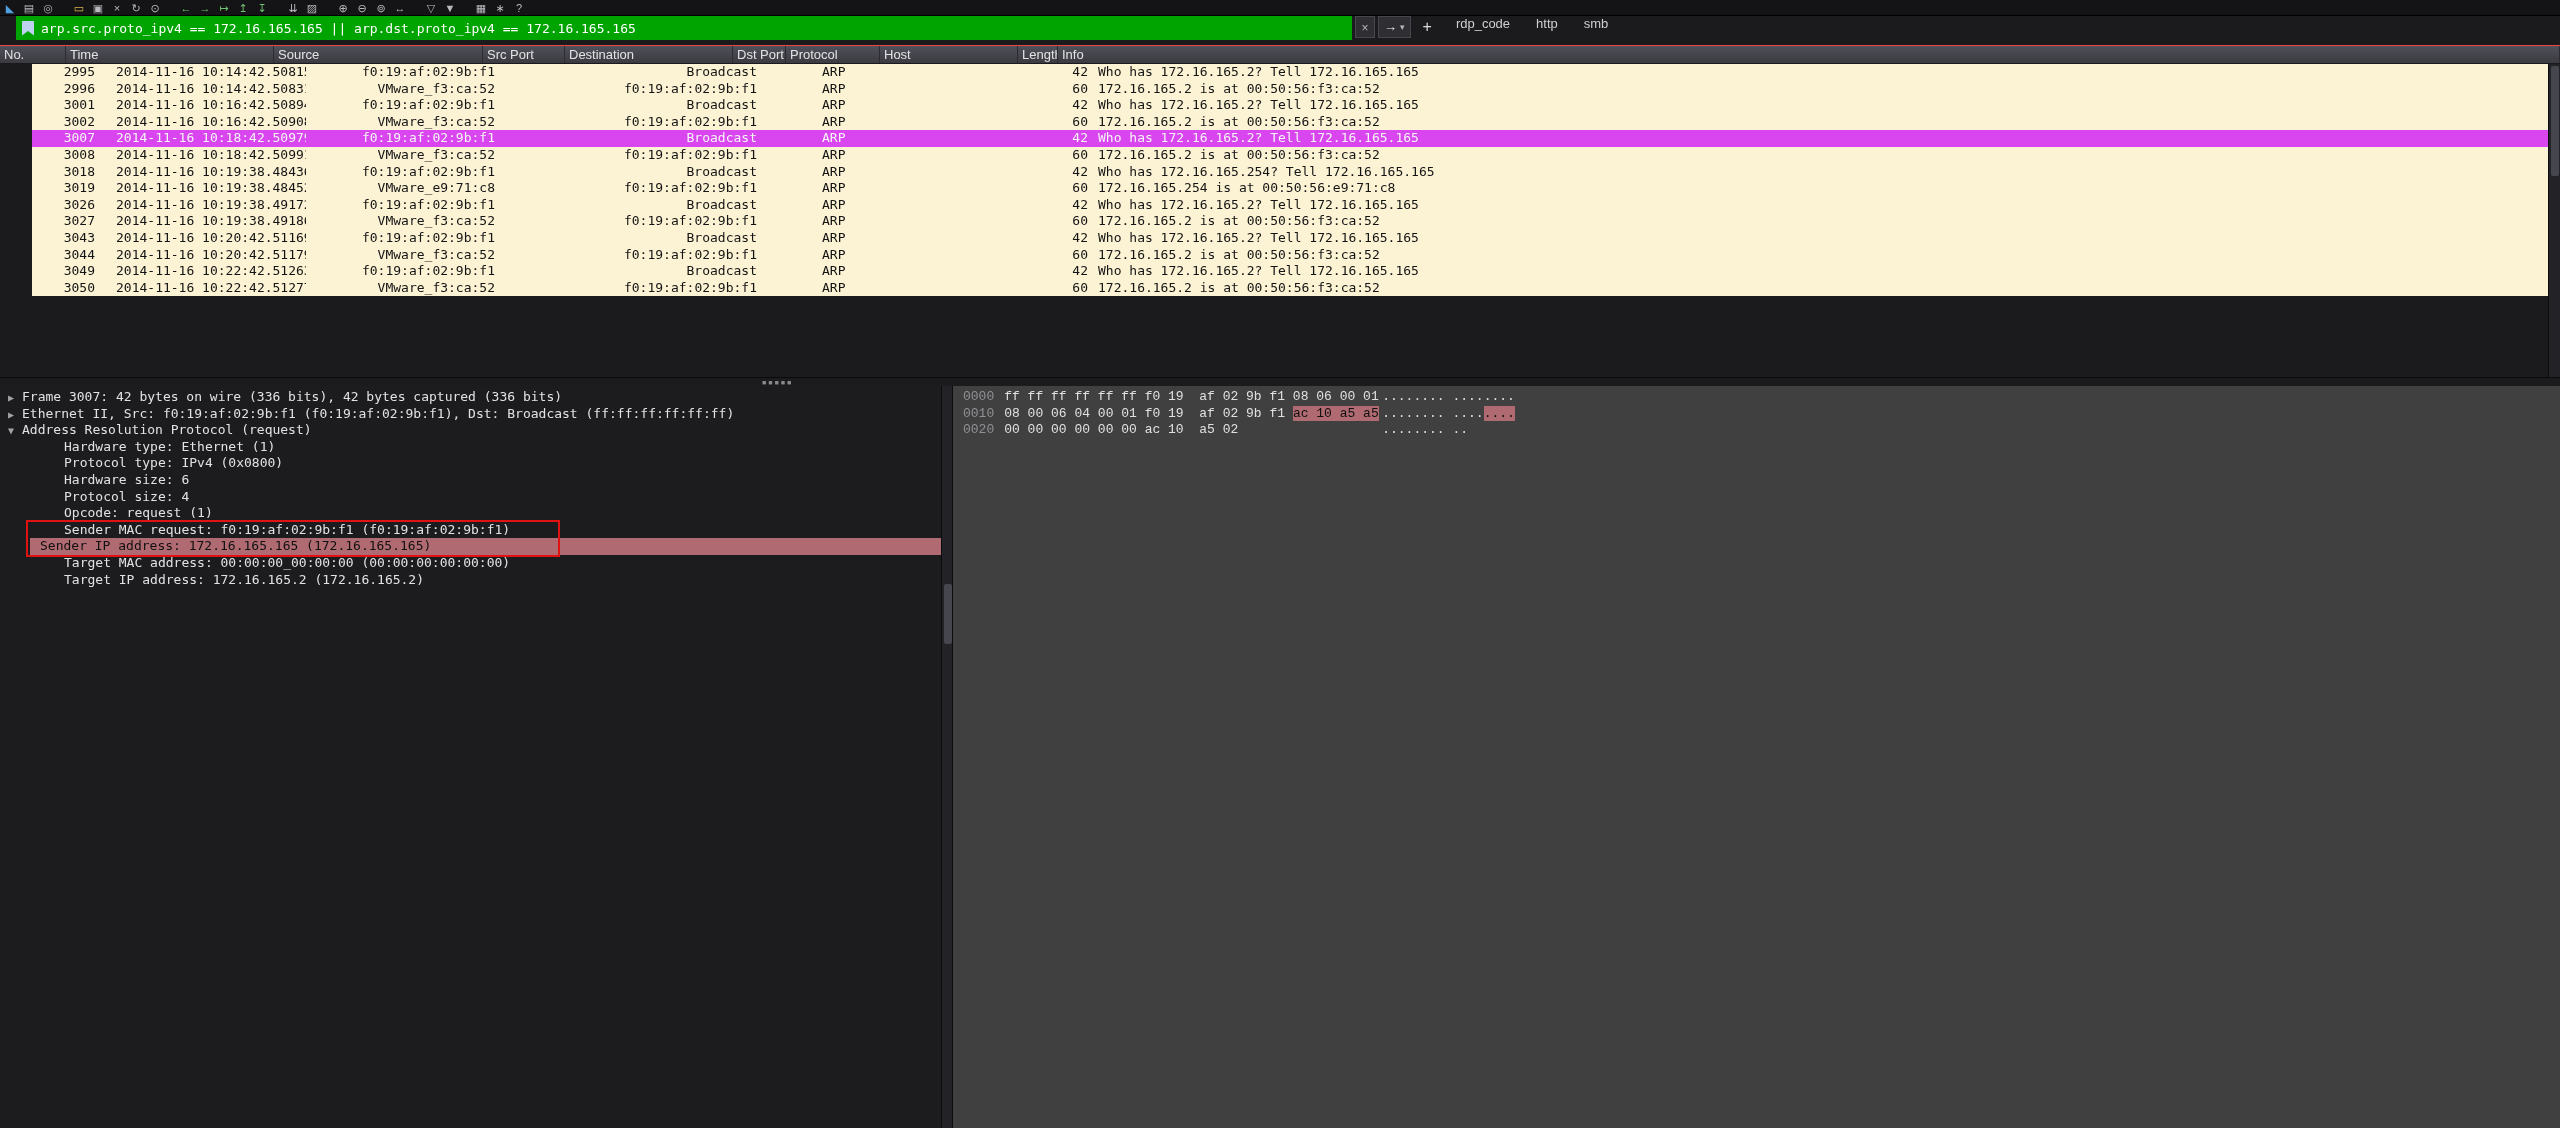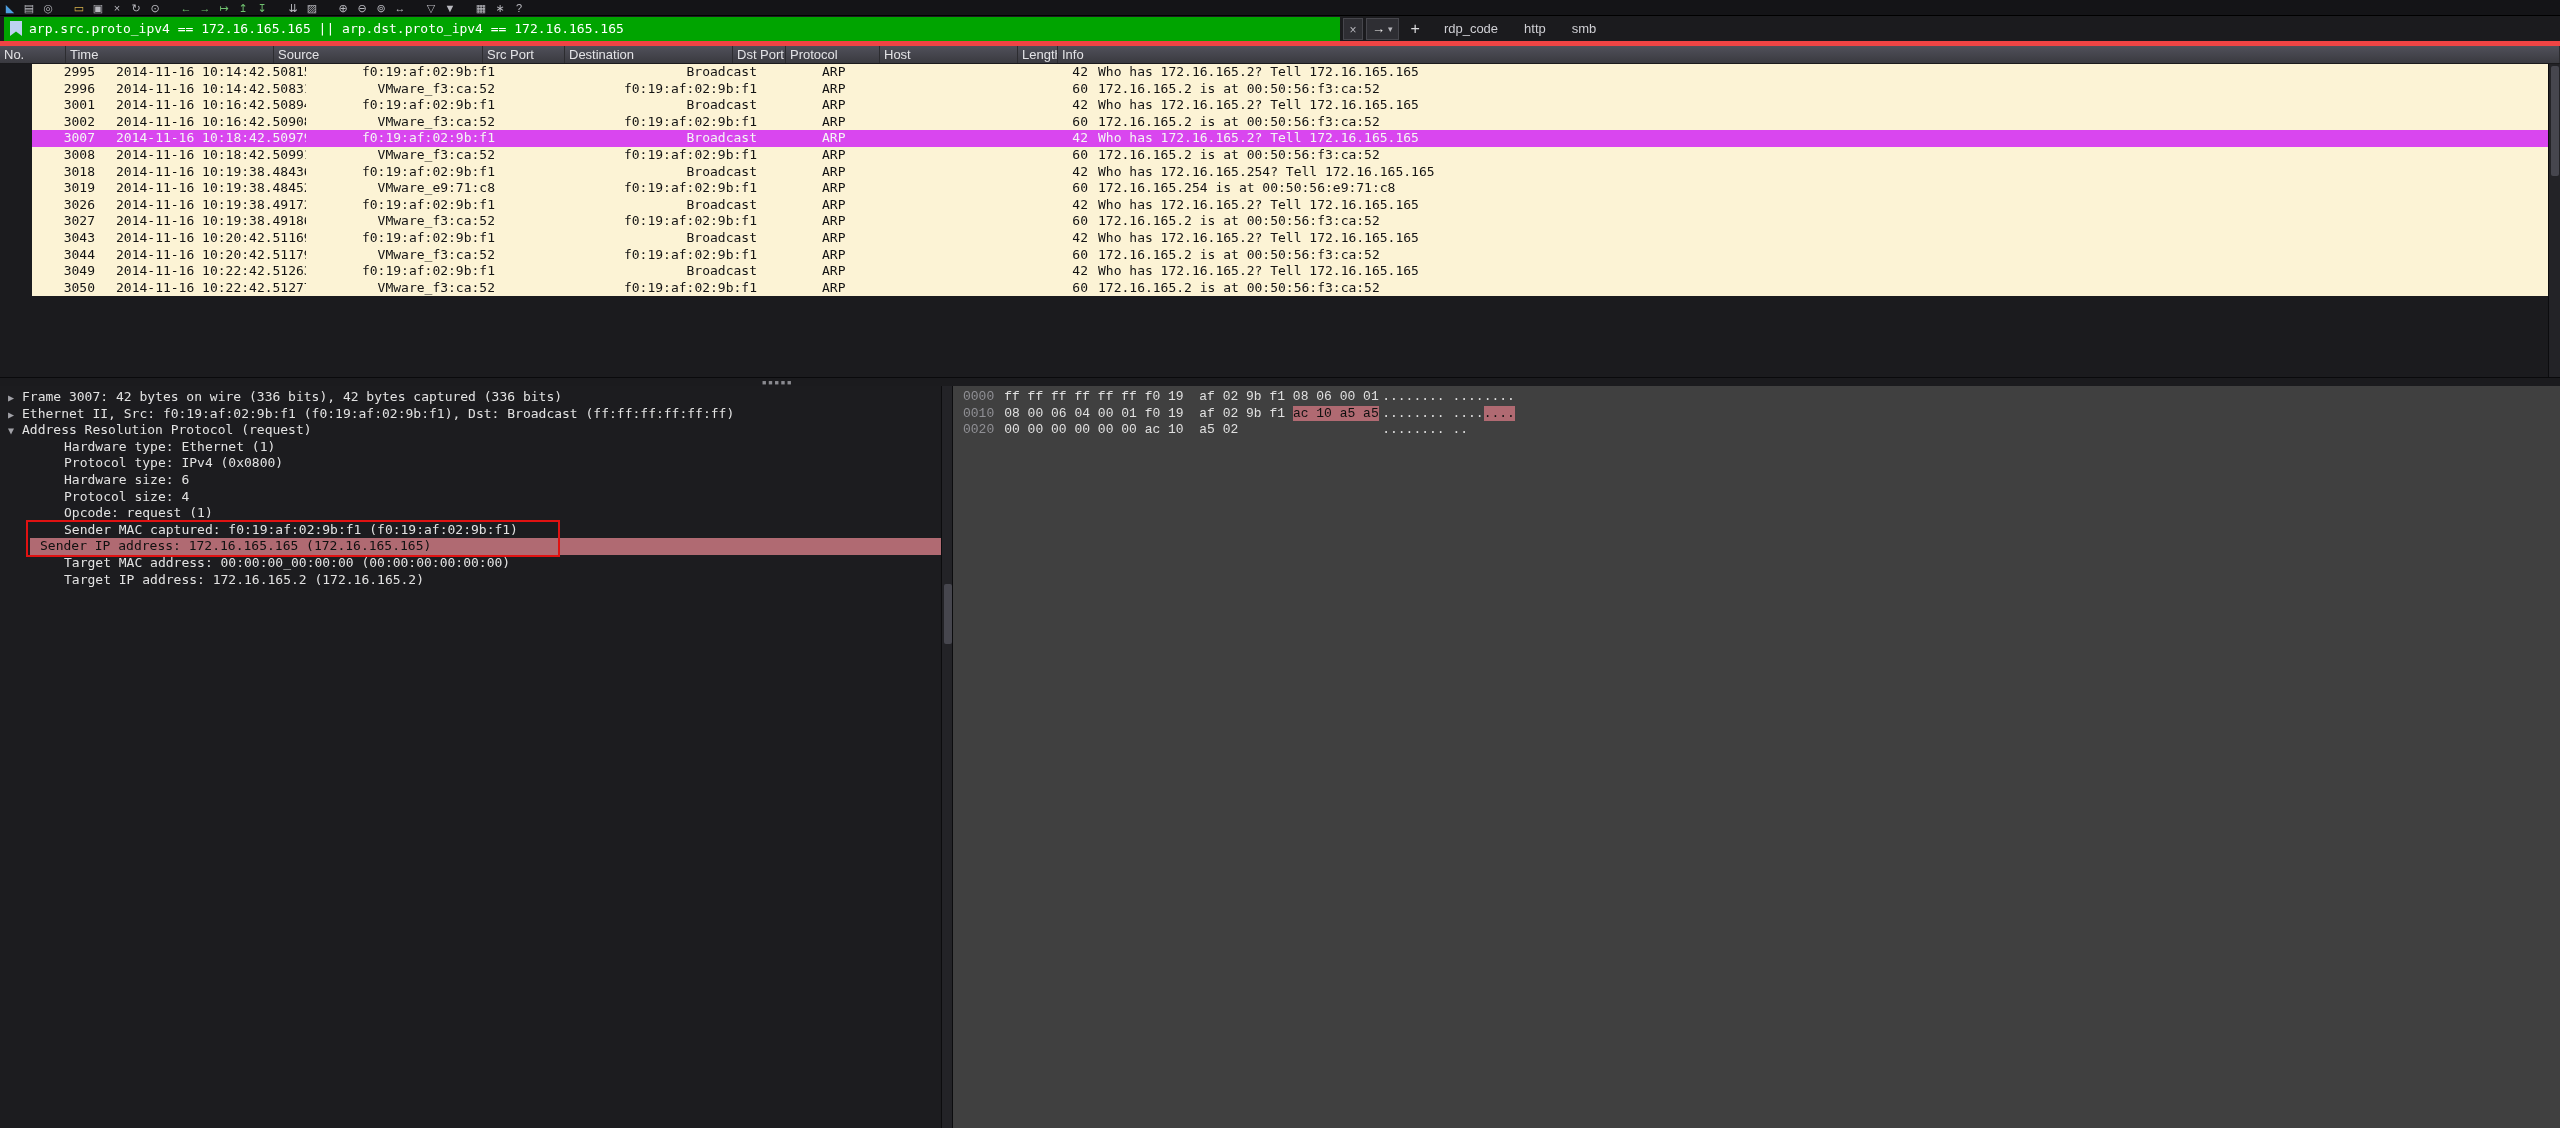--- a/index.html
+++ b/index.html
@@ -8,22 +8,22 @@
          background:#1b1b1e; font-family:"Liberation Sans", sans-serif; }
 
   
   .toolbar { height:16px; background:#141417; display:flex; align-items:center;
              padding-left:3px; gap:5px; border-bottom:1px solid #000; }
   .tb-icon { font-size:11px; line-height:14px; width:14px; text-align:center;
              color:#b9b9bf; cursor:default; }
   .tb-sep  { width:7px; height:1px; }
 
   
-  .filterbar { height:30px; background:#1b1b1e; display:flex; align-items:center;
-               padding:0 4px; border-bottom:5px solid #ef4444; }
+  .filterbar { height:30px; background:#1b1b1e; display:flex; 
+               padding:0 16px; border-bottom:1px solid #ef4444; }
   .filter-field { height:24px; width:1336px; background:#00a400; display:flex;
                   align-items:center; padding:0 6px; gap:7px; }
   .bookmark { width:12px; height:15px; background:#bcd2f0; flex:0 0 auto;
               clip-path:polygon(0 0,100% 0,100% 100%,50% 70%,0 100%); }
   .filter-text { font-family:"DejaVu Sans Mono", monospace; font-size:13px;
                  color:#ffffff; white-space:pre; }
   .fclear { width:20px; height:22px; background:#2e2e33; color:#b6b6bc; text-align:center;
             line-height:22px; font-size:12px; margin-left:3px; border:1px solid #46464c; }
   .fcombo { height:22px; background:#2e2e33; display:flex; align-items:center;
             padding:0 5px; margin-left:3px; gap:3px; border:1px solid #46464c; }
@@ -341,21 +341,21 @@
     <div class="detail-pane">
       <div id="detail-lines">
           <div class="dline indent0"><span class="arrow">▶</span><span class="dtext">Frame 3007: 42 bytes on wire (336 bits), 42 bytes captured (336 bits)</span></div>
           <div class="dline indent0"><span class="arrow">▶</span><span class="dtext">Ethernet II, Src: f0:19:af:02:9b:f1 (f0:19:af:02:9b:f1), Dst: Broadcast (ff:ff:ff:ff:ff:ff)</span></div>
           <div class="dline indent0"><span class="arrow">▼</span><span class="dtext">Address Resolution Protocol (request)</span></div>
           <div class="dline indent1"><span class="dtext">Hardware type: Ethernet (1)</span></div>
           <div class="dline indent1"><span class="dtext">Protocol type: IPv4 (0x0800)</span></div>
           <div class="dline indent1"><span class="dtext">Hardware size: 6</span></div>
           <div class="dline indent1"><span class="dtext">Protocol size: 4</span></div>
           <div class="dline indent1"><span class="dtext">Opcode: request (1)</span></div>
-          <div class="dline indent1"><span class="dtext">Sender MAC captured: f0:19:af:02:9b:f1 (f0:19:af:02:9b:f1)</span></div>
+          <div class="dline indent1"><span class="dtext">Sender MAC request: f0:19:af:02:9b:f1 (f0:19:af:02:9b:f1)</span></div>
           <div class="dline indent1 hl-line"><span class="dtext">Sender IP address: 172.16.165.165 (172.16.165.165)</span></div>
           <div class="dline indent1"><span class="dtext">Target MAC address: 00:00:00_00:00:00 (00:00:00:00:00:00)</span></div>
           <div class="dline indent1"><span class="dtext">Target IP address: 172.16.165.2 (172.16.165.2)</span></div>
         </div>
       <div class="red-box"></div>
     </div>
     <div class="vscroll">
       <div class="vthumb"></div>
     </div>
     <div class="hex-pane">

